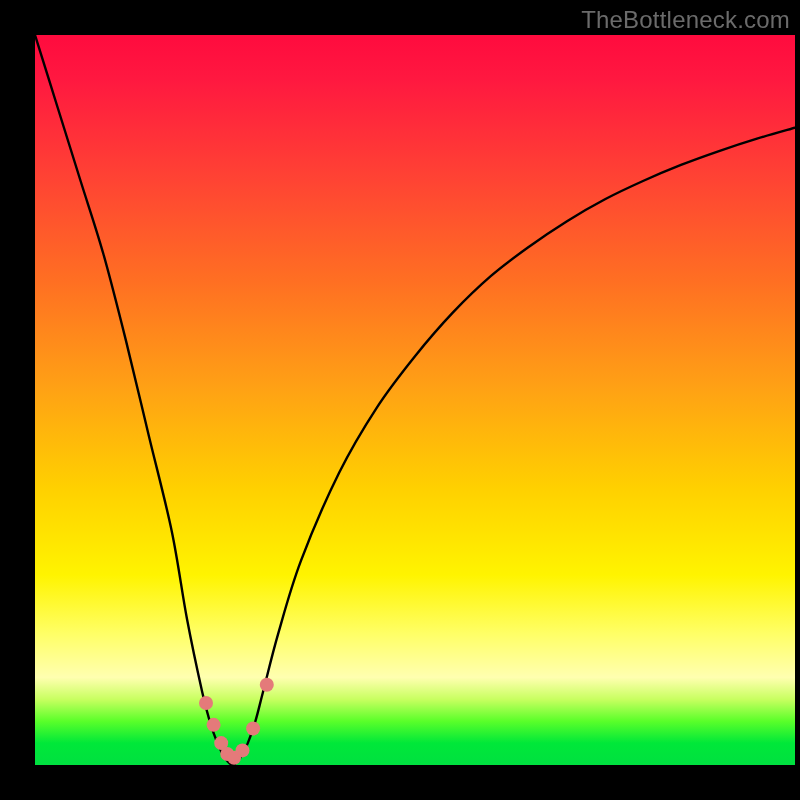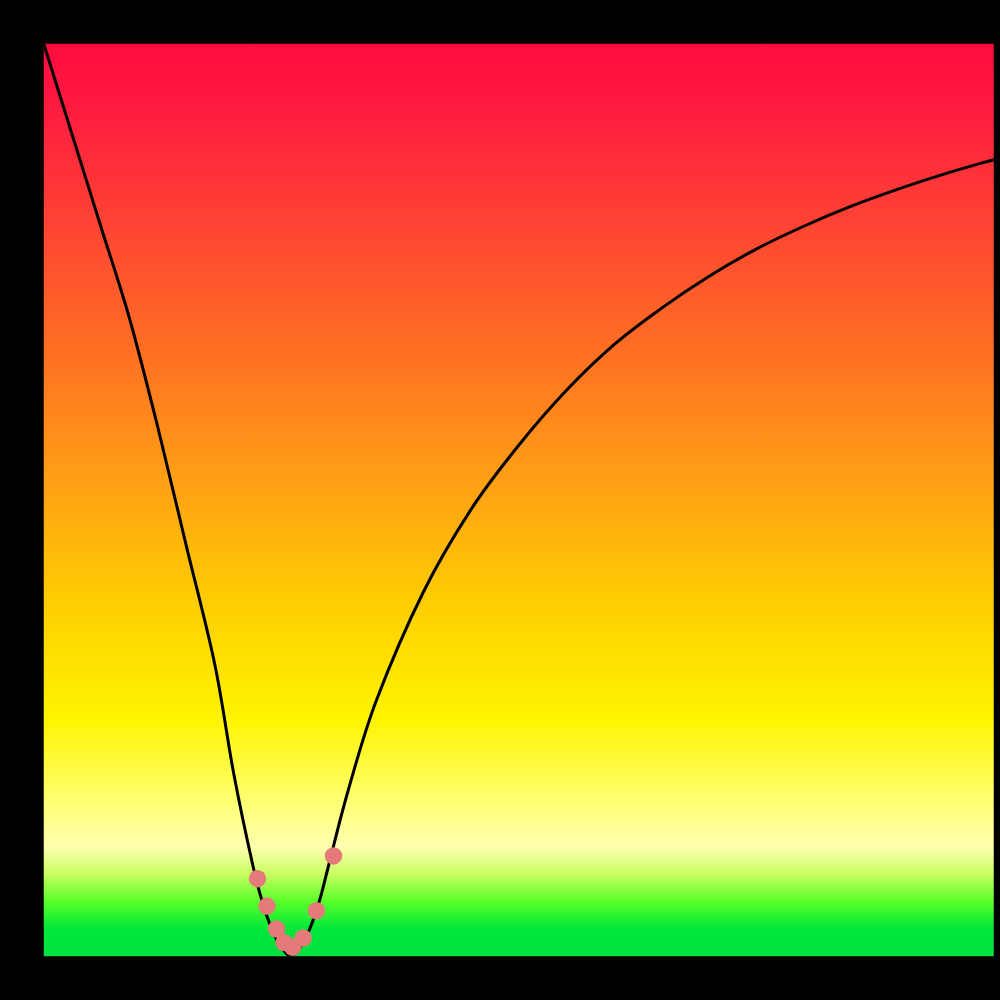--- a/index.html
+++ b/index.html
@@ -71,13 +71,14 @@
           <circle cx="186.20" cy="708.10" r="7" fill="#e47a7a"></circle>
           <circle cx="192.28" cy="719.05" r="7" fill="#e47a7a"></circle>
           <circle cx="199.12" cy="722.70" r="7" fill="#e47a7a"></circle>
           <circle cx="207.48" cy="715.40" r="7" fill="#e47a7a"></circle>
           <circle cx="218.12" cy="693.50" r="7" fill="#e47a7a"></circle>
           <circle cx="231.80" cy="649.70" r="7" fill="#e47a7a"></circle>
         </g>
     </svg>
   </div>
 
+  <div class="watermark">TheBottleneck.com</div>
 </div>
 
 </body></html>

